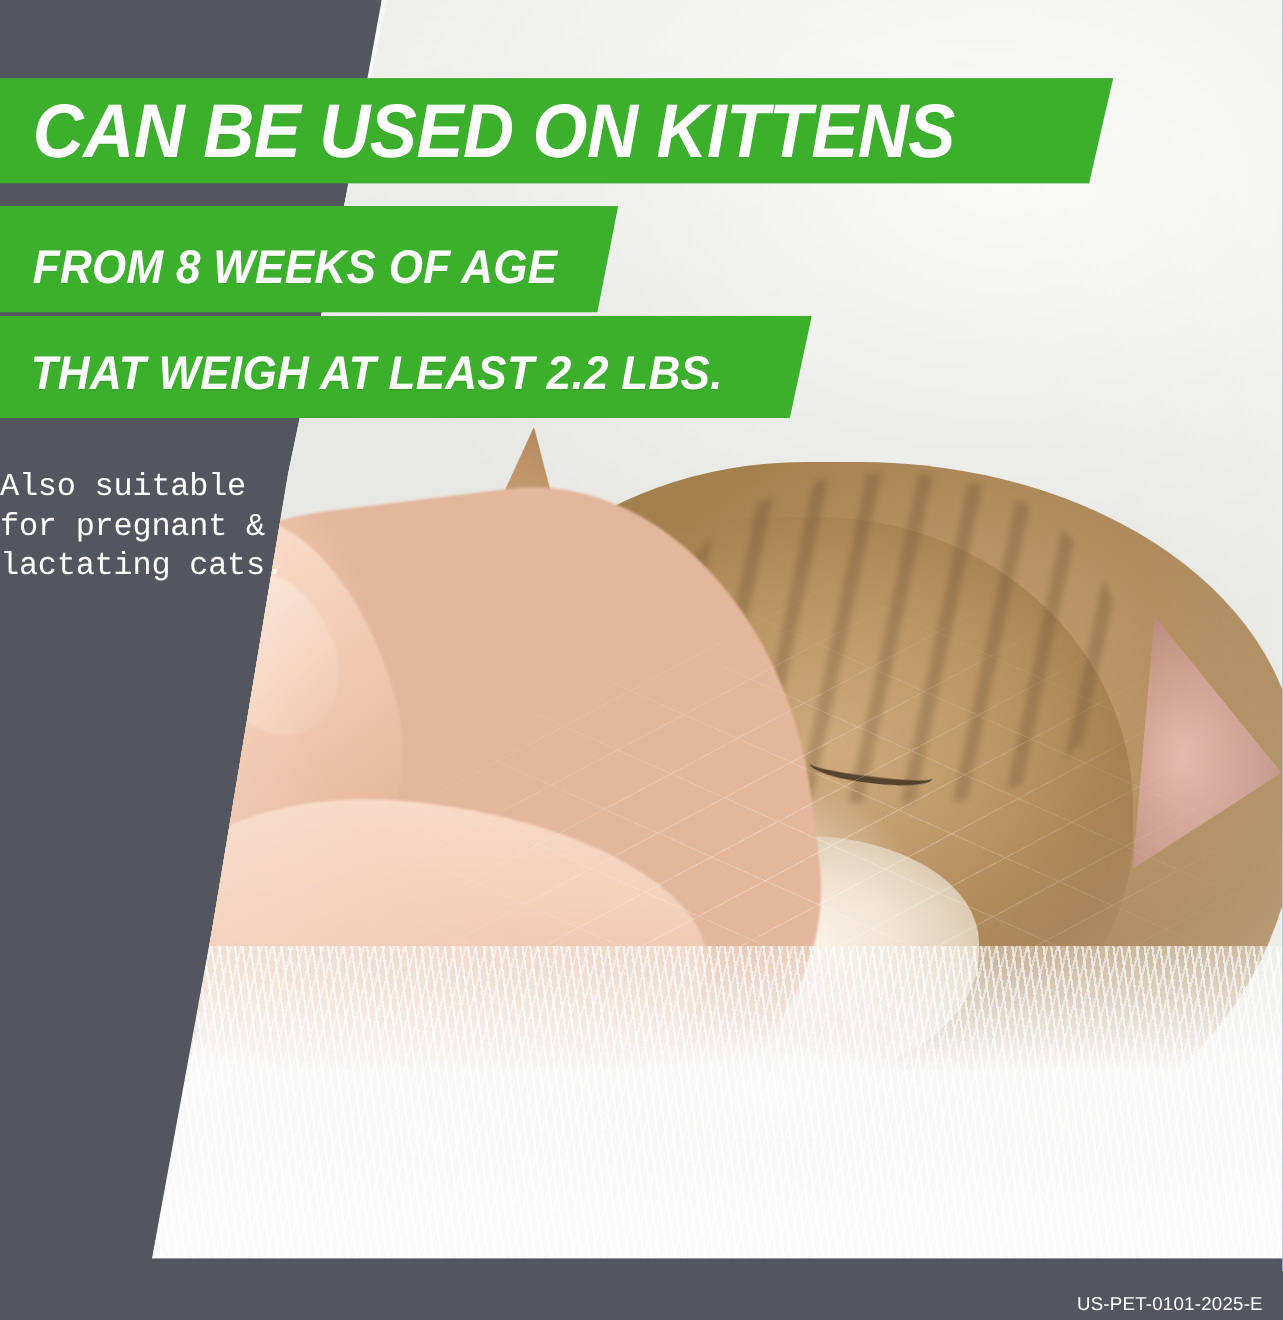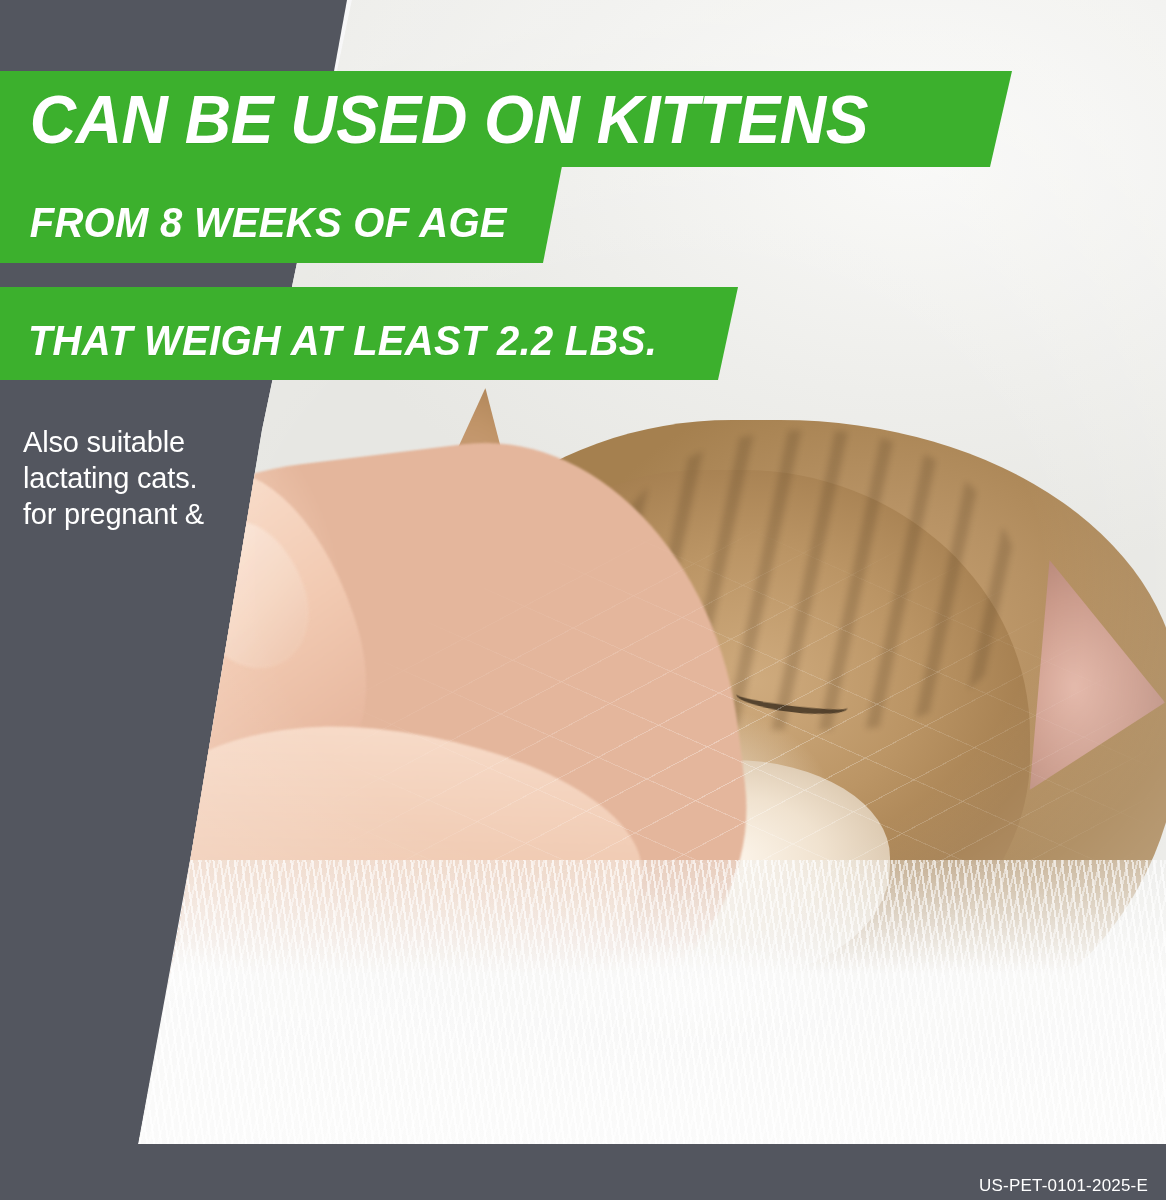--- a/index.html
+++ b/index.html
@@ -198,42 +198,41 @@
     text-shadow:0 1px 0 rgba(0,0,0,.06);
   }
 
   .bar-1 {
     left:0; top:71px; width:1020px; height:96px;
     clip-path:polygon(0 0, 1012px 0, 990px 96px, 0 96px);
   }
   .bar-1 .bar-text { font-size:69px; padding-left:32px; }
 
   .bar-2 {
-    left:0; top:166px; width:570px; height:112px;
+    left:0; top:187px; width:570px; height:112px;
     clip-path:polygon(0 0, 562px 0, 543px 97px, 0 97px);
   }
   .bar-2 .bar-text { font-size:43px; padding-left:32px; letter-spacing:0.3px; }
 
   .bar-3 {
     left:0; top:287px; width:745px; height:107px;
     clip-path:polygon(0 0, 738px 0, 718px 93px, 0 93px);
   }
   .bar-3 .bar-text { font-size:43px; padding-left:30px; letter-spacing:0.3px; }
 
   
   .subnote {
     position:absolute;
     left:0px; top:425px; width:245px;
     color:#ffffff;
-    font-family:Liberation Sans, sans-serif;
+    font-family:Liberation Mono, monospace;
     font-size:29px;
     line-height:1.24;
     font-weight:normal;
     letter-spacing:-0.2px;
-    padding-left:23px;
   }
   .subnote div { white-space:nowrap; }
 
   
   .footer-bar {
     position:absolute;
     left:0; right:0; bottom:0; height:56px;
     background:#53565f;
   }
   .footer-code {
@@ -283,21 +282,21 @@
   <div class="bar bar-2">
     <span class="bar-text">FROM 8 WEEKS OF AGE</span>
   </div>
 
   <div class="bar bar-3">
     <span class="bar-text">THAT WEIGH AT LEAST 2.2 LBS.</span>
   </div>
 
   <div class="subnote">
     <div>Also suitable</div>
+    <div>for pregnant &amp;</div>
     <div>lactating cats.</div>
-    <div>for pregnant &amp;</div>
   </div>
 
   <div class="footer-bar">
     <span class="footer-code">US-PET-0101-2025-E</span>
   </div>
 
 </div>
 
 </body></html>

